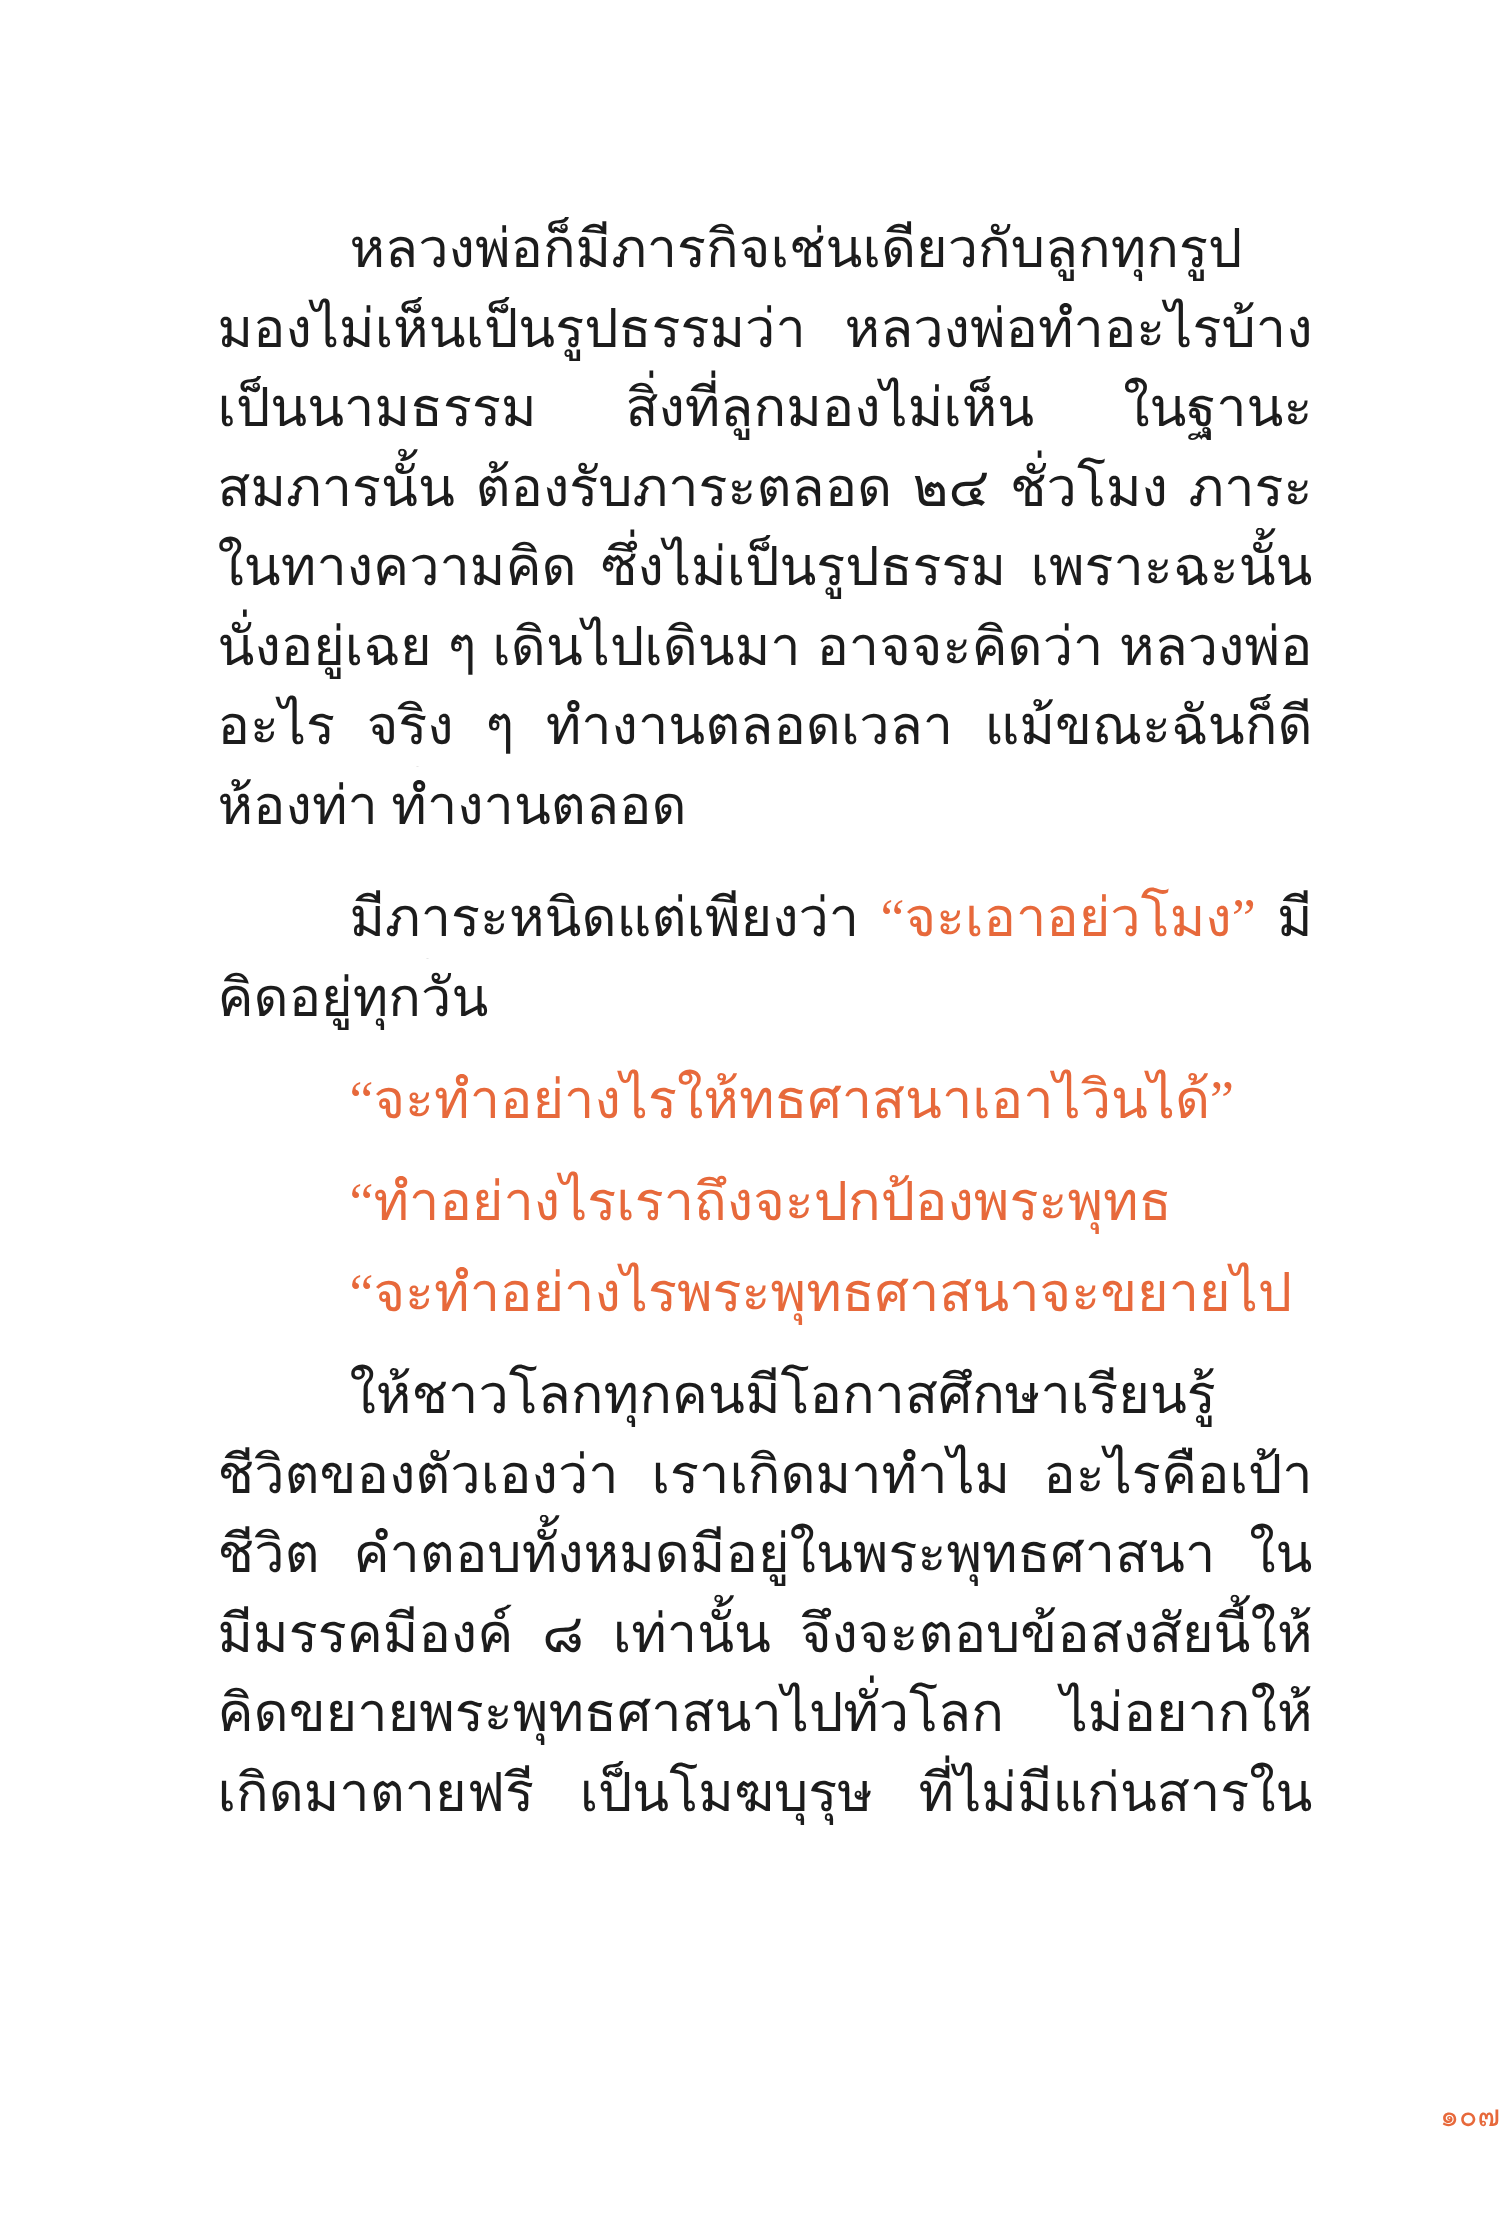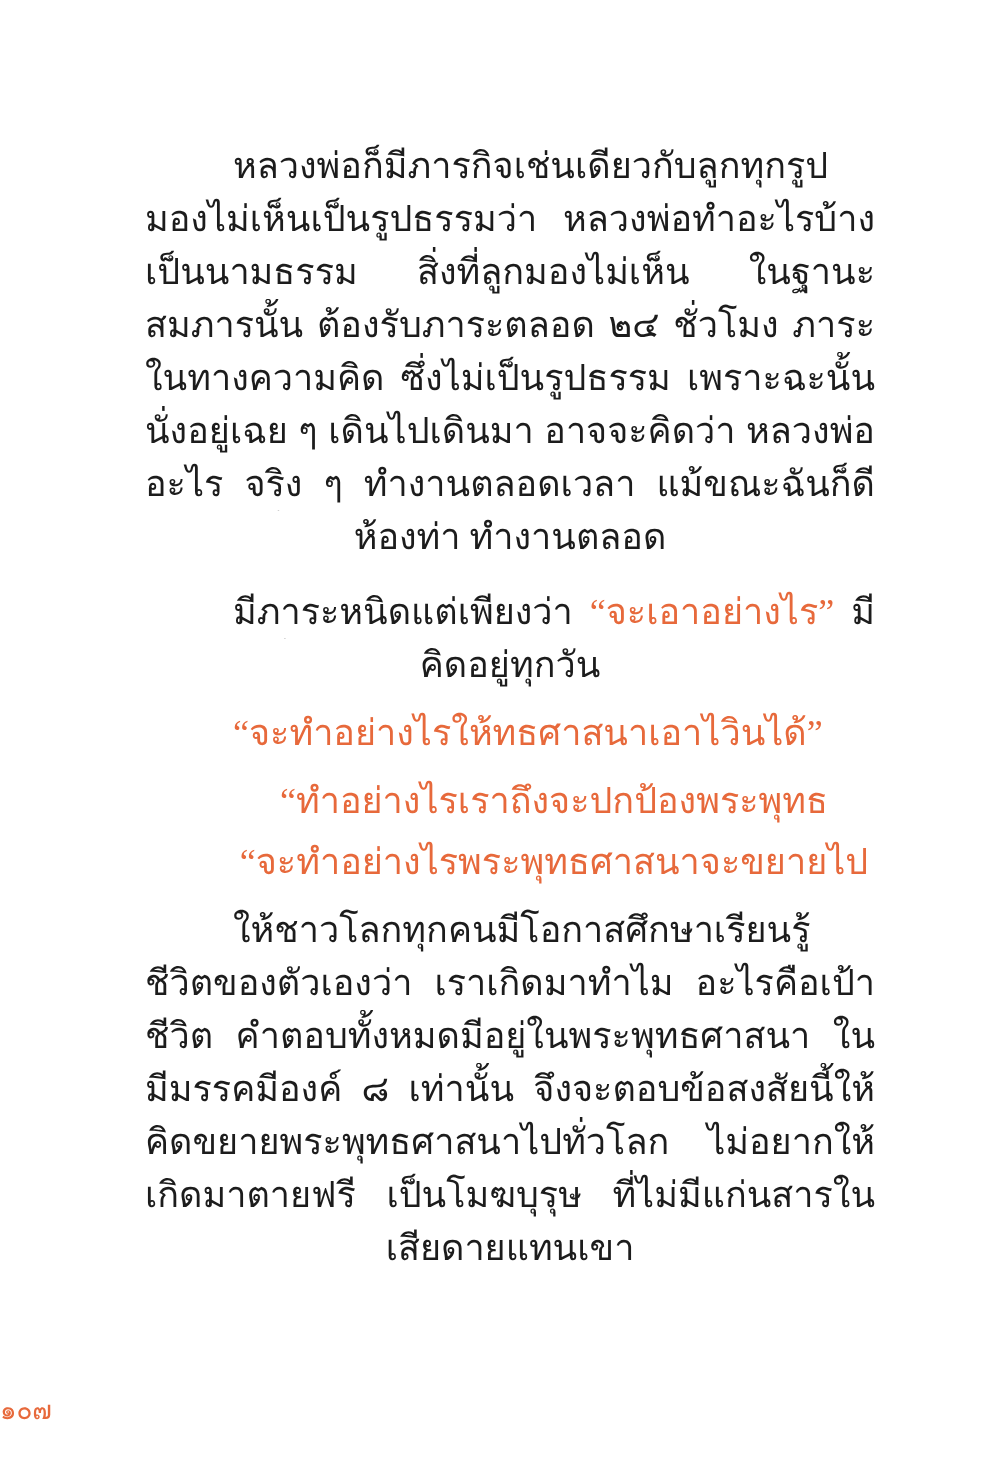--- a/index.html
+++ b/index.html
@@ -30,35 +30,35 @@
     line-height: 53px;
   }
   .para { margin: 0; }
   .gap-lg { margin-top: 22px; }
   .gap-md { margin-top: 15px; }
   .gap-sm { margin-top: 8px; }
   .line {
     display: block;
     height: 53px;
     overflow: hidden;
-    text-align: center;
+    text-align: left;
   }
   .j {
     text-align: justify;
     text-align-last: justify;
   }
   .ind { text-indent: 88px; }
   .accent { color: var(--accent); }
   .footer {
     position: absolute;
     top: 1396px;
     left: 0;
     width: 1000px;
-    text-align: left;
-    font-size: 26px;
+    text-align: right;
+    font-size: 20px;
     line-height: 30px;
     color: var(--accent);
   }
 </style>
 </head>
 <body>
 
 <div class="page">
   <div class="text-block">
 
@@ -67,21 +67,21 @@
       <span class="line j">มองไม่เห็นเป็นรูปธรรมว่า หลวงพ่อทำอะไรบ้าง เพราะ</span>
       <span class="line j">เป็นนามธรรม สิ่งที่ลูกมองไม่เห็น ในฐานะตำแหน่งพระ</span>
       <span class="line j">สมภารนั้น ต้องรับภาระตลอด ๒๔ ชั่วโมง ภาระหนักไป</span>
       <span class="line j">ในทางความคิด ซึ่งไม่เป็นรูปธรรม เพราะฉะนั้นบางทีเห็น</span>
       <span class="line j">นั่งอยู่เฉย ๆ เดินไปเดินมา อาจจะคิดว่า หลวงพ่อไม่ได้ทำ</span>
       <span class="line j">อะไร จริง ๆ ทำงานตลอดเวลา แม้ขณะฉันก็ดี เข้าห้องน้ำ</span>
       <span class="line">ห้องท่า ทำงานตลอด</span>
     </div>
 
     <div class="para gap-lg">
-      <span class="line j ind"><span>มีภาระหนิดแต่เพียงว่า </span><span class="accent">“จะเอาอย่างไร”</span><span> มีประโยคนี้</span></span>
+      <span class="line j ind"><span>มีภาระหนิดแต่เพียงว่า </span><span class="accent">“จะเอาอย่วโมง”</span><span> มีประโยคนี้</span></span>
       <span class="line">คิดอยู่ทุกวัน</span>
     </div>
 
     <div class="para gap-md">
       <span class="line j ind"><span class="accent">“จะทำอย่างไรให้ทธศาสนาเอาไวินได้”</span></span>
     </div>
 
     <div class="para gap-md">
       <span class="line ind accent">“ทำอย่างไรเราถึงจะปกป้องพระพุทธศาสนาเอาไว้ได้”</span>
     </div>
@@ -90,19 +90,18 @@
       <span class="line ind accent">“จะทำอย่างไรพระพุทธศาสนาจะขยายไปสู่ชาวโลก”</span>
     </div>
 
     <div class="para gap-md">
       <span class="line j ind">ให้ชาวโลกทุกคนมีโอกาสศึกษาเรียนรู้เรื่องราวของ</span>
       <span class="line j">ชีวิตของตัวเองว่า เราเกิดมาทำไม อะไรคือเป้าหมายของ</span>
       <span class="line j">ชีวิต คำตอบทั้งหมดมีอยู่ในพระพุทธศาสนา ในคำสอนที่</span>
       <span class="line j">มีมรรคมีองค์ ๘ เท่านั้น จึงจะตอบข้อสงสัยนี้ให้หมดไปได้</span>
       <span class="line j">คิดขยายพระพุทธศาสนาไปทั่วโลก ไม่อยากให้มนุษย์ทุกคน</span>
       <span class="line j">เกิดมาตายฟรี เป็นโมฆบุรุษ ที่ไม่มีแก่นสารในชีวิต รู้สึก</span>
-      <span class="line">เสียดายแทนเขา</span>
     </div>
 
   </div>
 
   <div class="footer">๑๐๗</div>
 </div>
 
 </body></html>

